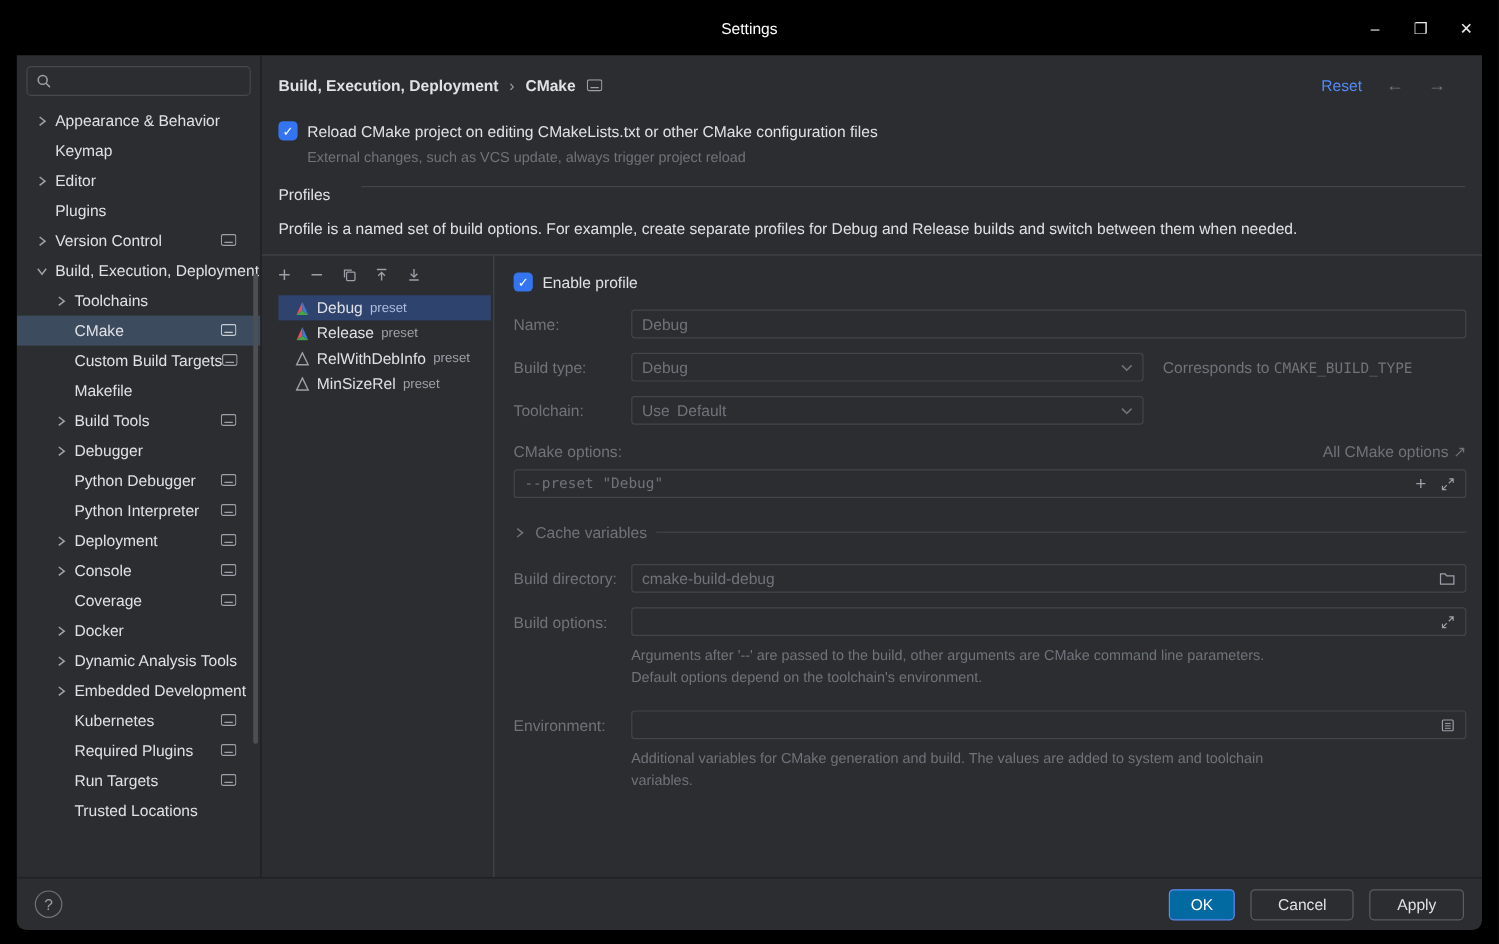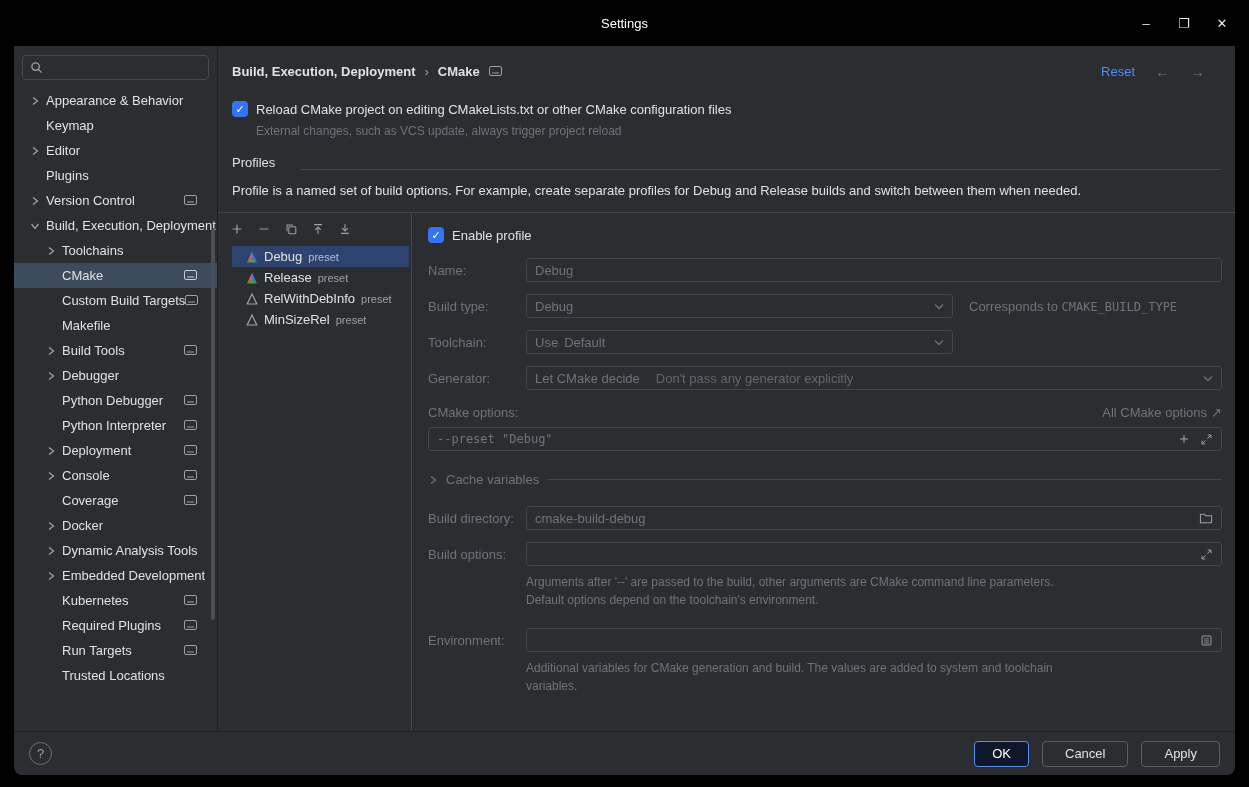--- a/index.html
+++ b/index.html
@@ -42,21 +42,21 @@
   .crumb-icon { margin-left:9px; display:flex; }
   .crumb-right { margin-left:auto; display:flex; align-items:center; gap:20px; }
   .reset { color:#548af7; cursor:pointer; }
   .nav-arrow { color:#6f737a; font-size:15px; }
 
   .reload-row { display:flex; align-items:center; gap:8px; padding:21px 14px 0 14px; }
   .checkbox { width:16px; height:16px; background:#3574f0; border-radius:4px; color:#fff; font-size:11px;
               display:flex; align-items:center; justify-content:center; flex:none; cursor:pointer; }
   .reload-note { padding:7px 14px 0 38px; font-size:12px; color:#6f737a; }
 
-  .profiles-header { display:flex; align-items:flex-end; gap:26px; padding:17px 14px 0 14px; }
+  .profiles-header { display:flex; align-items:flex-start; gap:26px; padding:17px 14px 0 14px; }
   .hline { flex:1; height:1px; background:#43454a; }
   .profiles-desc { padding:13px 14px 0 14px; }
 
   
   .panel { flex:1; display:flex; margin-top:14px; border-top:1px solid #43454a; min-height:0; }
   .plist-pane { width:194px; flex:none; border-right:1px solid #43454a; display:flex; flex-direction:column; }
   .ptoolbar { display:flex; align-items:center; gap:9px; padding:7px 0 5px 10px; }
   .tb-icon { width:18px; height:18px; display:flex; align-items:center; justify-content:center; cursor:pointer; }
   .plist { margin:3px 2px 0 14px; }
   .prow { height:21px; display:flex; align-items:center; padding-left:14px; gap:6px; cursor:pointer; }
@@ -83,21 +83,21 @@
   .cache-row { display:flex; align-items:center; gap:8px; margin:9px 0 19px 0; color:#6f737a; }
   .fnote { padding-left:98px; font-size:12px; color:#6f737a; line-height:1.5; margin:-5px 0 13px 0; }
   .fnote .wrap { max-width:560px; }
 
   
   .footer { height:44px; flex:none; border-top:1px solid #1e1f22; display:flex; align-items:center; padding:0 15px; }
   .help { width:23px; height:23px; border:1.6px solid #6f737a; border-radius:50%; color:#9da0a8;
           display:flex; align-items:center; justify-content:center; font-size:13px; cursor:pointer; }
   .btns { margin-left:auto; display:flex; gap:13px; }
   .btn { height:26px; border-radius:4px; display:flex; align-items:center; justify-content:center; cursor:pointer; }
-  .btn.primary { background:#0f172a; color:#fff; padding:0 17px; border:1px solid #5d8bf5; }
+  .btn.primary { background:#0369a1; color:#fff; padding:0 17px; border:1px solid #5d8bf5; }
   .btn.ghost { border:1px solid #5a5d63; color:#dfe1e5; padding:0 22px; }
   svg { display:block; }
 </style>
 </head>
 <body>
 
 <div class="titlebar">
   <span class="title">Settings</span>
   <div class="win-controls">
     <span>–</span>
@@ -490,32 +490,20 @@
             <span>Use</span>
             <span>Default</span>
             <span class="dd">
                   <svg width="10" height="7" viewBox="0 0 10 7">
                     <polyline points="1,1.5 5,5.5 9,1.5" fill="none" stroke="#6f737a" stroke-width="1.3"></polyline>
                   </svg>
                 </span>
           </div>
         </div>
 
-        <div class="frow">
-          <span class="flabel">Generator:</span>
-          <div class="field grow">
-            <span>Let CMake decide</span>
-            <span class="gen-hint">Don't pass any generator explicitly</span>
-            <span class="dd">
-                  <svg width="10" height="7" viewBox="0 0 10 7">
-                    <polyline points="1,1.5 5,5.5 9,1.5" fill="none" stroke="#6f737a" stroke-width="1.3"></polyline>
-                  </svg>
-                </span>
-          </div>
-        </div>
 
         <div class="opts-label-row">
           <span class="flabel" style="width:auto;">CMake options:</span>
           <span class="opts-link">
             <span>All CMake options</span>
             <span>↗</span>
           </span>
         </div>
         <div class="frow">
           <div class="field grow">

